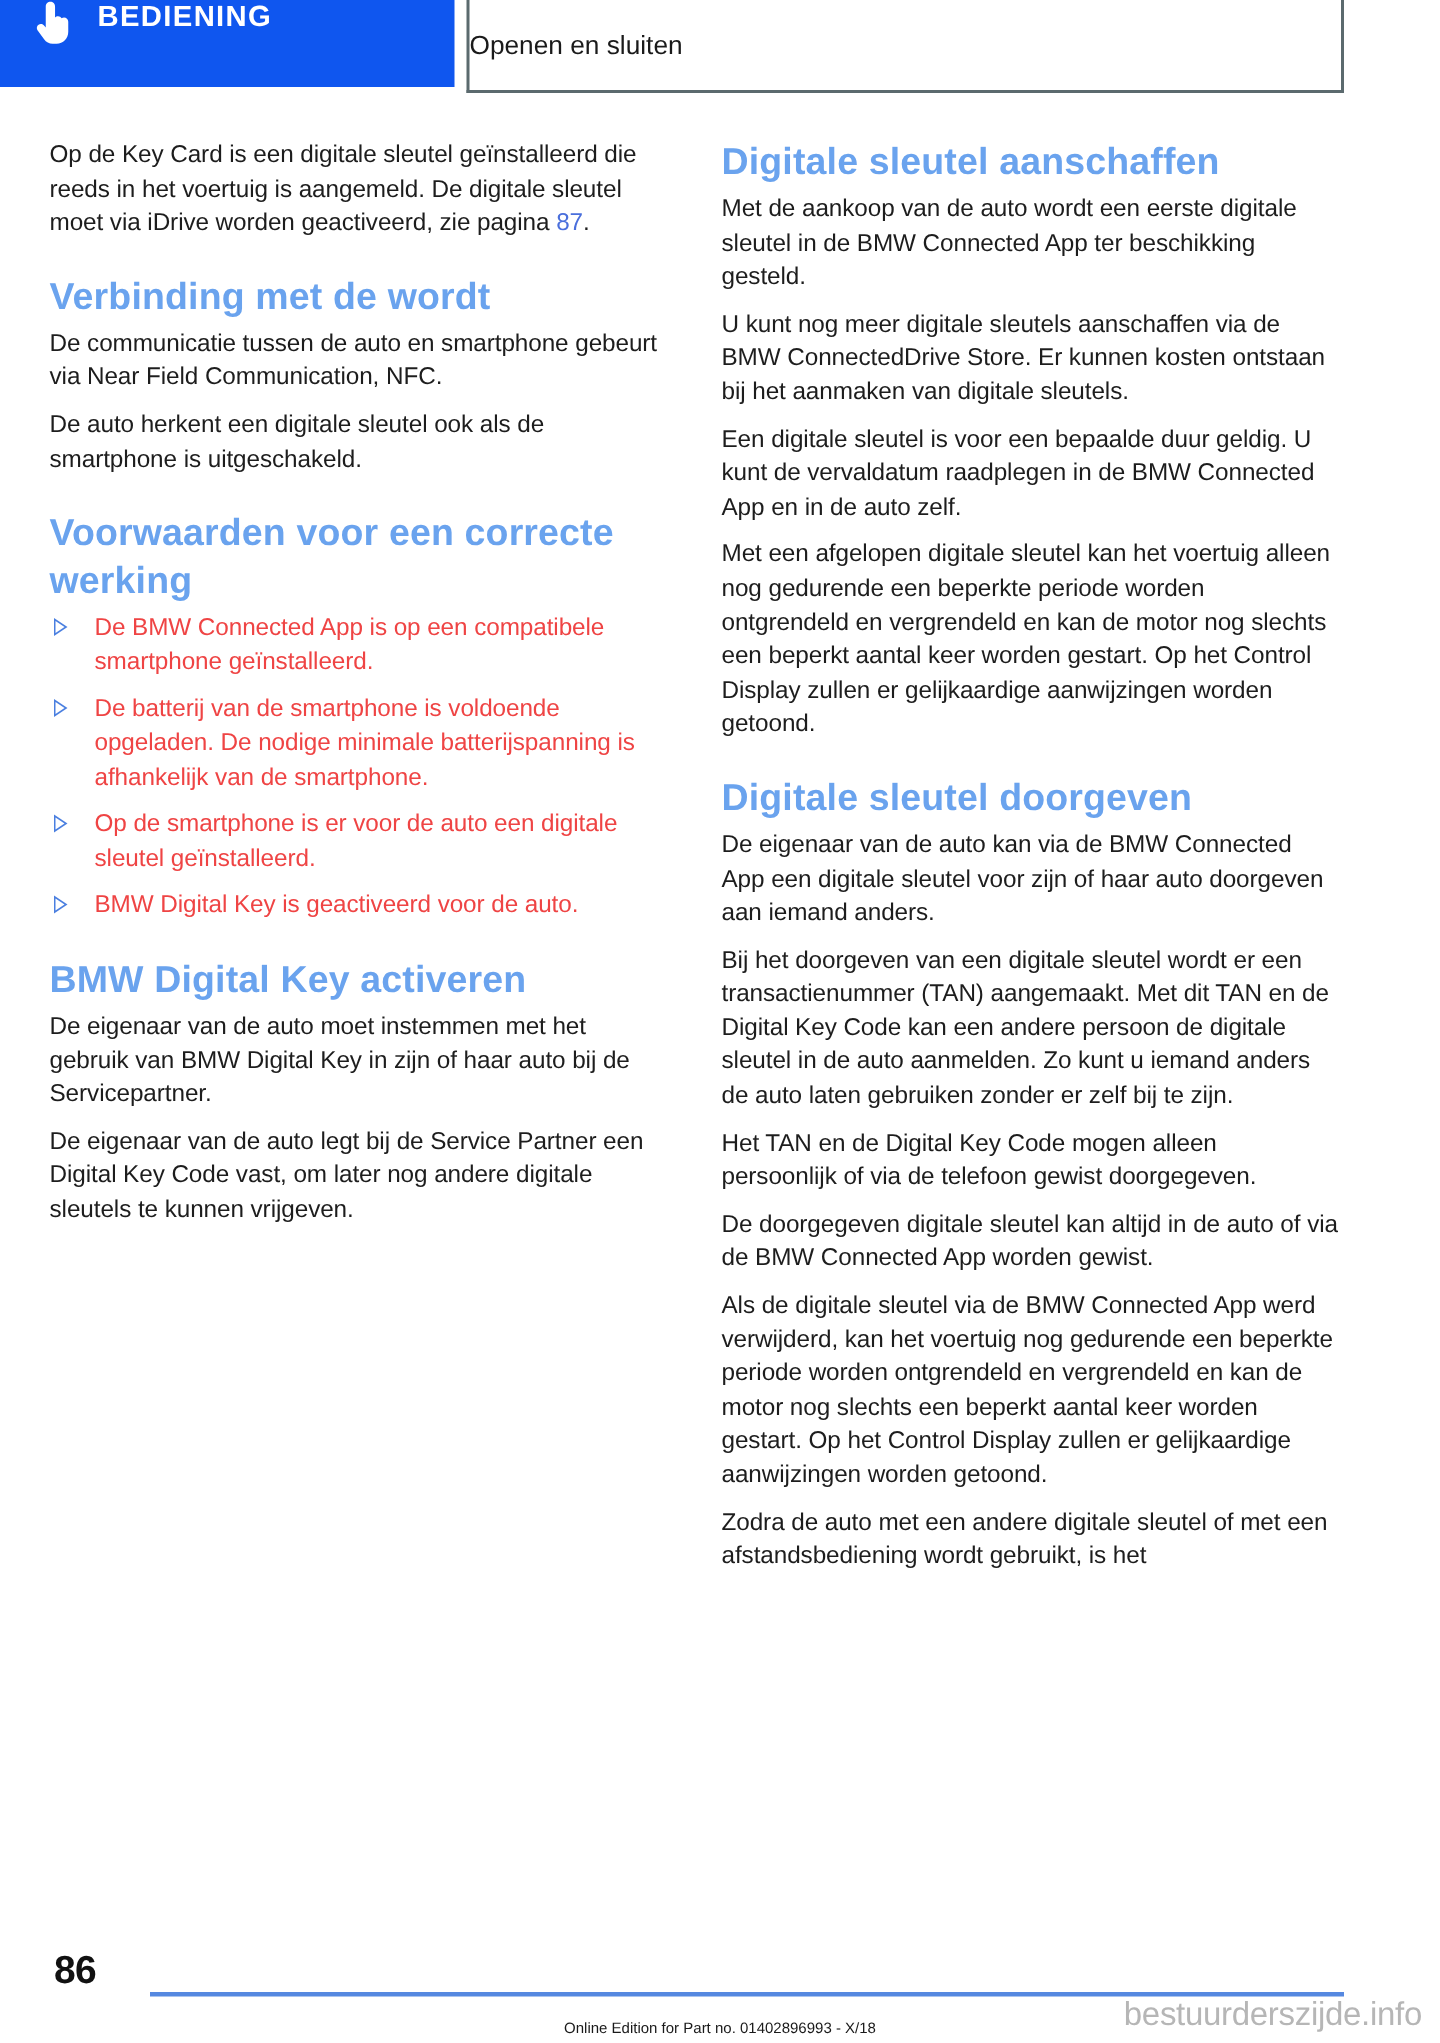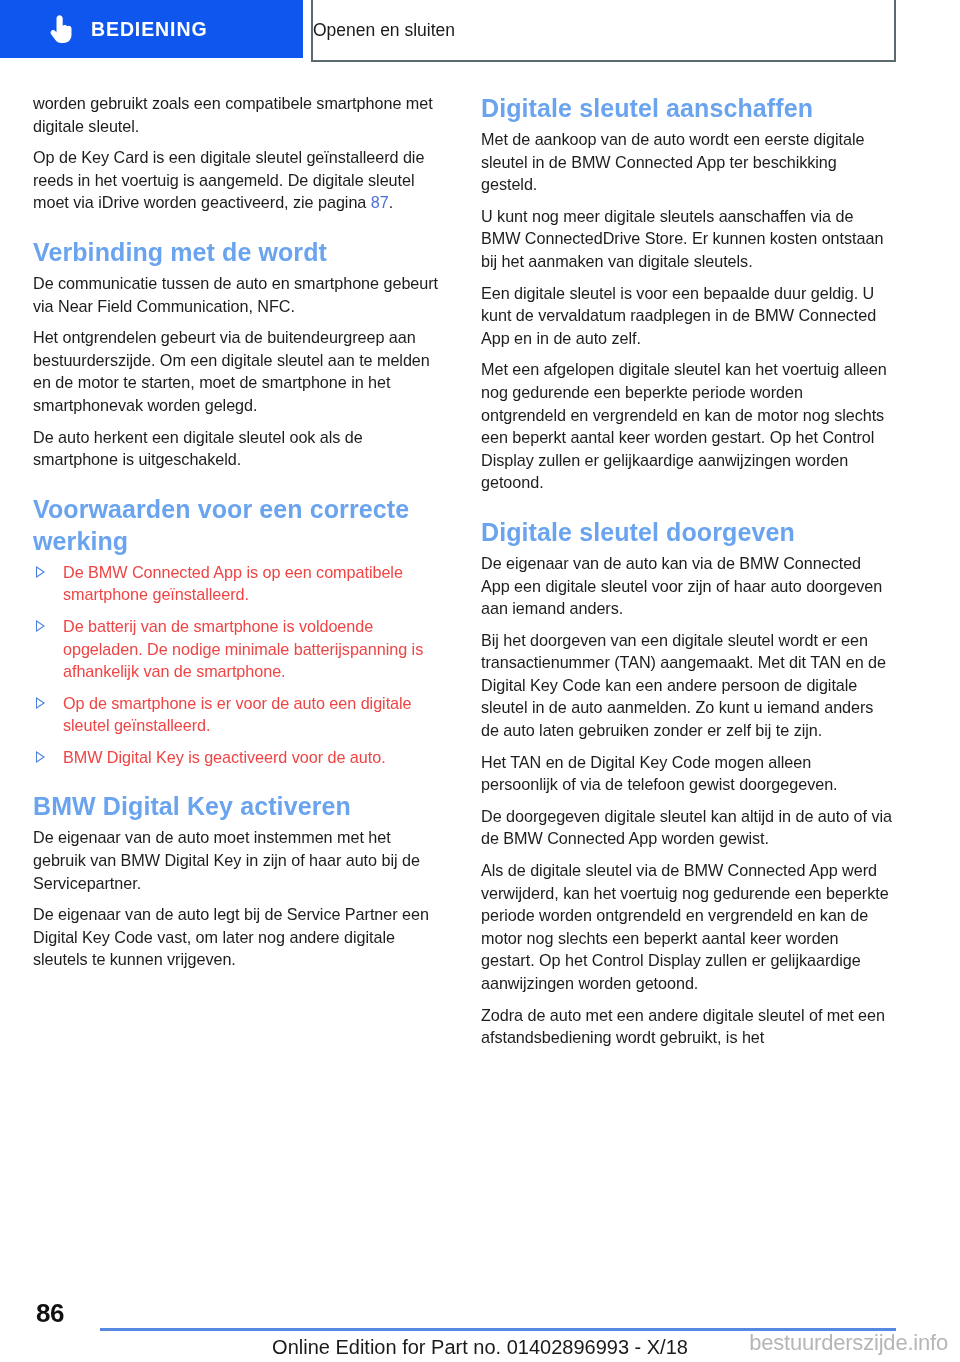--- a/index.html
+++ b/index.html
@@ -25,23 +25,23 @@
     height: 66px;
   }
   .header-tab {
     position: absolute;
     left: 0;
     top: 0;
     width: 303px;
     height: 58px;
     background: #0f56ef;
     display: flex;
-    align-items: center;
+    align-items: flex-start;
     box-sizing: border-box;
-    padding-left: 48px;
+    padding-left: 22px;
   }
   .hand-icon {
     width: 26px;
     height: 30px;
     flex: 0 0 auto;
     display: block;
   }
   .header-tab-label {
     color: #ffffff;
     font-size: 19.5px;
@@ -164,24 +164,24 @@
     position: absolute;
     left: 100px;
     top: 38px;
     width: 796px;
     height: 3px;
     background: #5588e0;
   }
   .footer-note {
     position: absolute;
     left: 0;
-    top: 46px;
+    top: 57px;
     width: 960px;
     text-align: center;
-    font-size: 20px;
+    font-size: 10px;
     color: #1a1a1a;
     white-space: nowrap;
   }
   .watermark {
     position: absolute;
     right: 8px;
     top: 40px;
     font-size: 22px;
     color: #b6b6b6;
     white-space: nowrap;
@@ -198,25 +198,23 @@
     </svg>
     <span class="header-tab-label">BEDIENING</span>
   </div>
   <div class="header-box">
     <span class="header-box-label">Openen en sluiten</span>
   </div>
 </div>
 
 <div class="columns">
   <div class="col col-left" id="col-left">
-      <p class="para">worden gebruikt zoals een compatibele smartphone met digitale sleutel.</p>
       <p class="para"><span>Op de Key Card is een digitale sleutel geïnstalleerd die reeds in het voertuig is aangemeld. De digitale sleutel moet via iDrive worden geactiveerd, zie pagina </span><span class="pageref">87</span><span>.</span></p>
       <h2 class="section-head spaced">Verbinding met de wordt</h2>
       <p class="para">De communicatie tussen de auto en smartphone gebeurt via Near Field Communication, NFC.</p>
-      <p class="para">Het ontgrendelen gebeurt via de buitendeurgreep aan bestuurderszijde. Om een digitale sleutel aan te melden en de motor te starten, moet de smartphone in het smartphonevak worden gelegd.</p>
       <p class="para">De auto herkent een digitale sleutel ook als de smartphone is uitgeschakeld.</p>
       <h2 class="section-head spaced">Voorwaarden voor een correcte werking</h2>
       <ul class="bullets">
         <li><span class="tri"></span><span>De BMW Connected App is op een compatibele smartphone geïnstalleerd.</span></li>
         <li><span class="tri"></span><span>De batterij van de smartphone is voldoende opgeladen. De nodige minimale batterijspanning is afhankelijk van de smartphone.</span></li>
         <li><span class="tri"></span><span>Op de smartphone is er voor de auto een digitale sleutel geïnstalleerd.</span></li>
         <li><span class="tri"></span><span>BMW Digital Key is geactiveerd voor de auto.</span></li>
       </ul>
       <h2 class="section-head spaced">BMW Digital Key activeren</h2>
       <p class="para">De eigenaar van de auto moet instemmen met het gebruik van BMW Digital Key in zijn of haar auto bij de Servicepartner.</p>

